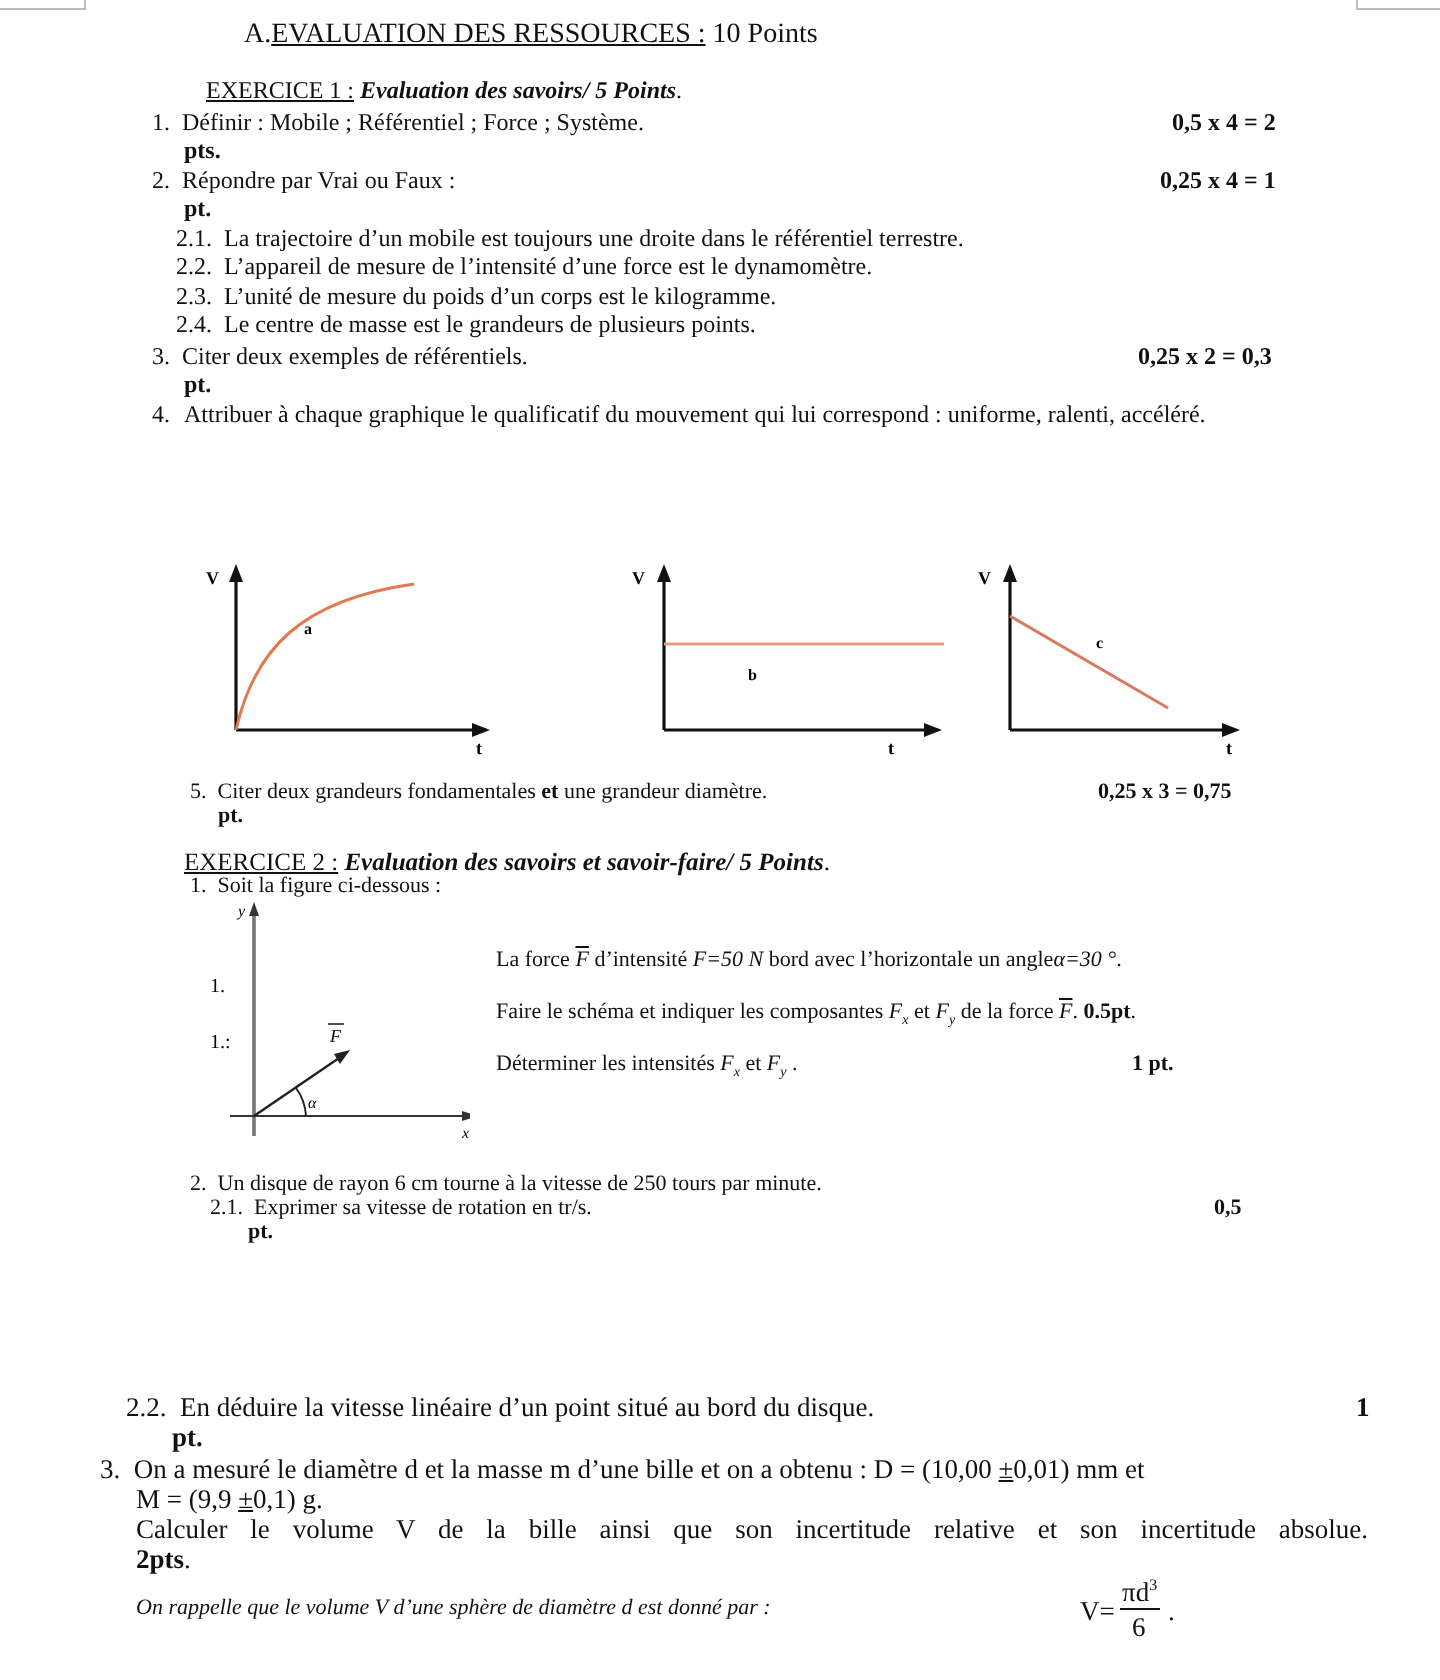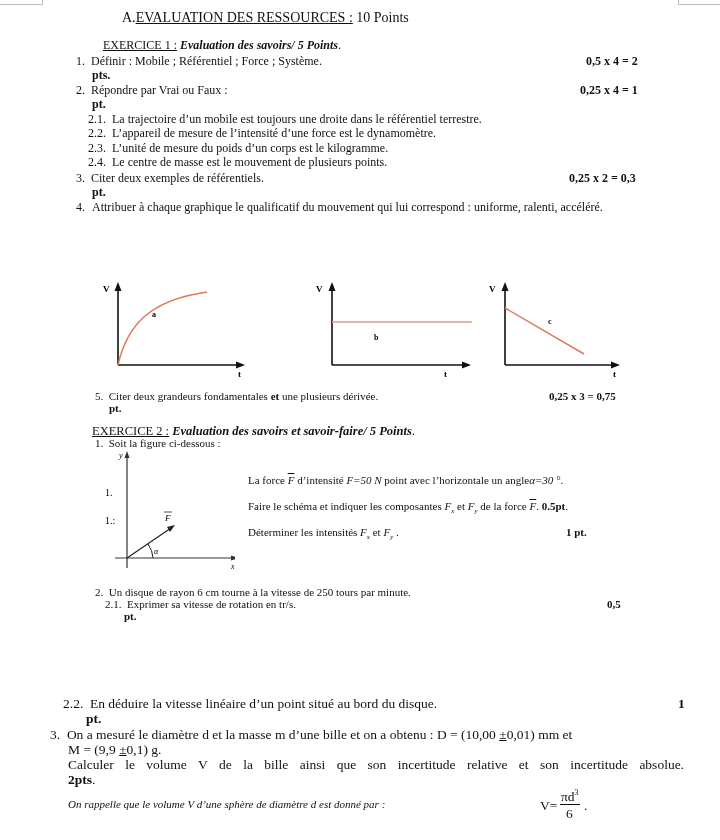--- a/index.html
+++ b/index.html
@@ -35,21 +35,21 @@
 <div class="abs bold" style="left:586px;top:55px;">0,5 x 4 = 2</div>
 <div class="abs bold" style="left:92px;top:69px;">pts.</div>
 
 <div class="abs" style="left:76px;top:84px;"><span>2.</span>&nbsp;&nbsp;<span>Répondre par Vrai ou Faux :</span></div>
 <div class="abs bold" style="left:580px;top:84px;">0,25 x 4 = 1</div>
 <div class="abs bold" style="left:92px;top:98px;">pt.</div>
 
 <div class="abs" style="left:88px;top:113px;"><span>2.1.</span>&nbsp;&nbsp;<span>La trajectoire d’un mobile est toujours une droite dans le référentiel terrestre.</span></div>
 <div class="abs" style="left:88px;top:127px;"><span>2.2.</span>&nbsp;&nbsp;<span>L’appareil de mesure de l’intensité d’une force est le dynamomètre.</span></div>
 <div class="abs" style="left:88px;top:142px;"><span>2.3.</span>&nbsp;&nbsp;<span>L’unité de mesure du poids d’un corps est le kilogramme.</span></div>
-<div class="abs" style="left:88px;top:156px;"><span>2.4.</span>&nbsp;&nbsp;<span>Le centre de masse est le mouvement de plusieurs points.</span></div>
+<div class="abs" style="left:88px;top:156px;"><span>2.4.</span>&nbsp;&nbsp;<span>Le centre de masse est le grandeurs de plusieurs points.</span></div>
 
 <div class="abs" style="left:76px;top:172px;"><span>3.</span>&nbsp;&nbsp;<span>Citer deux exemples de référentiels.</span></div>
 <div class="abs bold" style="left:569px;top:172px;">0,25 x 2 = 0,3</div>
 <div class="abs bold" style="left:92px;top:186px;">pt.</div>
 
 <div class="abs" style="left:76px;top:201px;">4.</div>
 <div class="abs just" style="left:92px;top:201px;width:552px;text-align-last:left;">Attribuer à chaque graphique le qualificatif du mouvement qui lui correspond : uniforme, ralenti, accéléré.</div>
 
 <svg class="abs" style="left:95px;top:280px;" width="150" height="100" viewBox="0 0 150 100">
   <line x1="23" y1="85" x2="23" y2="8" stroke="#111" stroke-width="1.6"></line>
@@ -77,21 +77,21 @@
   <line x1="25" y1="85" x2="25" y2="8" stroke="#111" stroke-width="1.6"></line>
   <polygon points="25,2 21.5,11 28.5,11" fill="#111"></polygon>
   <line x1="25" y1="85" x2="136" y2="85" stroke="#111" stroke-width="1.6"></line>
   <polygon points="140,85 131,81.5 131,88.5" fill="#111"></polygon>
   <line x1="25" y1="28" x2="104" y2="74" stroke="#d97a60" stroke-width="1.5"></line>
   <text x="9" y="12" font-size="9" font-weight="bold">V</text>
   <text x="133" y="97" font-size="9" font-weight="bold">t</text>
   <text x="68" y="44" font-size="8" font-weight="bold">c</text>
 </svg>
 
-<div class="abs small" style="left:95px;top:390px;"><span>5.</span>&nbsp;&nbsp;<span>Citer deux grandeurs fondamentales </span><span class="bold">et</span><span> une plusieurs dérivée.</span></div>
+<div class="abs small" style="left:95px;top:390px;"><span>5.</span>&nbsp;&nbsp;<span>Citer deux grandeurs fondamentales </span><span class="bold">et</span><span> une grandeur diamètre.</span></div>
 <div class="abs bold small" style="left:549px;top:390px;">0,25 x 3 = 0,75</div>
 <div class="abs bold small" style="left:109px;top:402px;">pt.</div>
 
 <div class="abs" style="left:92px;top:424px;font-size:12.5px;">
   <span class="ul">EXERCICE 2 :</span>
   <span class="bold ital">Evaluation des savoirs et savoir-faire/ 5 Points</span><span>.</span>
 </div>
 <div class="abs small" style="left:95px;top:437px;"><span>1.</span>&nbsp;&nbsp;<span>Soit la figure ci-dessous :</span></div>
 
 <svg class="abs" style="left:95px;top:448px;" width="140" height="125" viewBox="0 0 140 125">
@@ -105,21 +105,21 @@
   <text x="24" y="10" font-size="8" font-style="italic">y</text>
   <text x="136" y="121" font-size="8" font-style="italic">x</text>
   <text x="70" y="73" font-size="9" font-style="italic">F</text>
   <line x1="69" y1="64" x2="77" y2="64" stroke="#222" stroke-width="0.8"></line>
   <text x="59" y="106" font-size="8" font-style="italic">α</text>
   <text x="10" y="48" font-size="10">1.</text>
   <text x="10" y="76" font-size="10">1.:</text>
 </svg>
 
 <div class="abs small" style="left:248px;top:474px;">
-  <span>La force </span><span class="ital" style="text-decoration:overline;">F</span><span> d’intensité </span><span class="ital">F=50 N</span><span> point avec l’horizontale un angle</span><span class="ital">α=30 °</span><span>.</span>
+  <span>La force </span><span class="ital" style="text-decoration:overline;">F</span><span> d’intensité </span><span class="ital">F=50 N</span><span> bord avec l’horizontale un angle</span><span class="ital">α=30 °</span><span>.</span>
 </div>
 <div class="abs small" style="left:248px;top:500px;">
   <span>Faire le schéma et indiquer les composantes </span><span class="ital">F</span><sub class="ital" style="font-size:7px;">x</sub><span> et </span><span class="ital">F</span><sub class="ital" style="font-size:7px;">y</sub><span> de la force </span><span class="ital" style="text-decoration:overline;">F</span><span>. </span><span class="bold">0.5pt</span><span>.</span>
 </div>
 <div class="abs small" style="left:248px;top:526px;">
   <span>Déterminer les intensités </span><span class="ital">F</span><sub class="ital" style="font-size:7px;">x</sub><span> et </span><span class="ital">F</span><sub class="ital" style="font-size:7px;">y</sub><span> .</span>
 </div>
 <div class="abs bold small" style="left:566px;top:526px;">1 pt.</div>
 
 <div class="abs small" style="left:95px;top:586px;"><span>2.</span>&nbsp;&nbsp;<span>Un disque de rayon 6 cm tourne à la vitesse de 250 tours par minute.</span></div>

